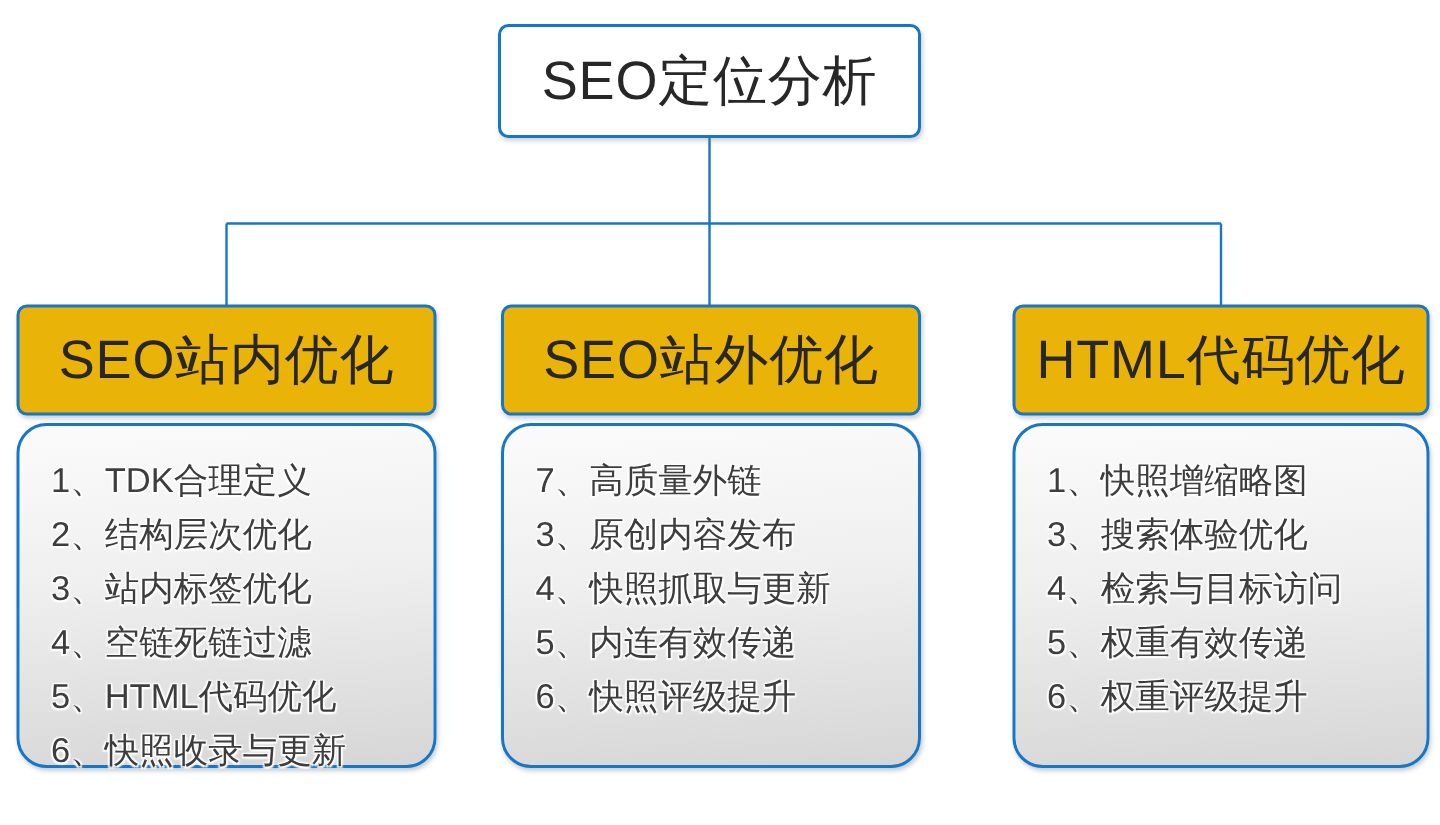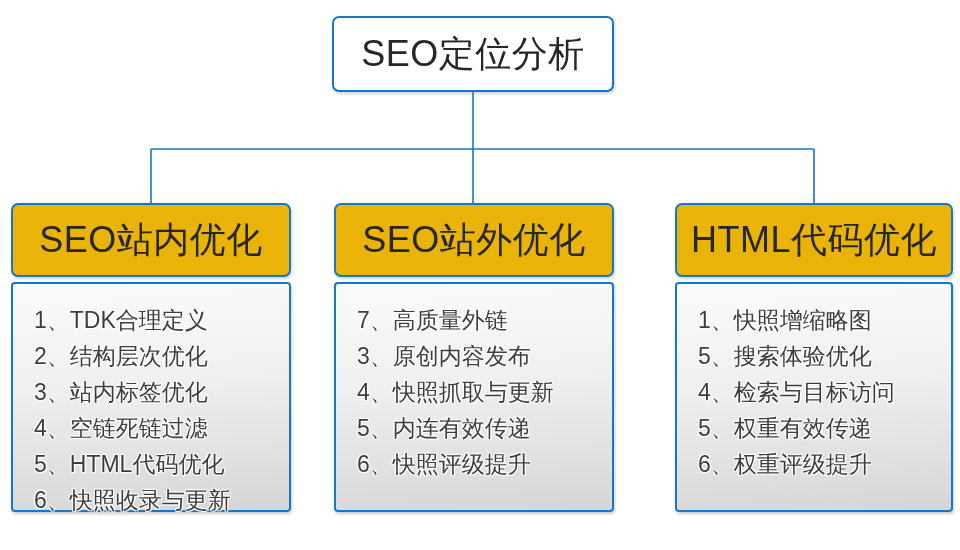--- a/index.html
+++ b/index.html
@@ -44,21 +44,21 @@
     background: #eab308;
     border: 2px solid var(--accent);
     border-radius: 7px;
     display: flex; align-items: center; justify-content: center;
     box-shadow: 1px 2px 3px rgba(120,130,140,0.35);
   }
   .branch-panel {
     position: absolute; left: 0; top: 79px; width: 100%; height: 230px;
     background: linear-gradient(176deg, var(--panel-top) 0%, #efefef 45%, var(--panel-bottom) 100%);
     border: 2px solid var(--accent);
-    border-radius: 4px;
+    border-radius: 20px;
     padding: 18px 8px 12px 21px;
     box-shadow: 1px 2px 3px rgba(120,130,140,0.40);
   }
   .branch-item {
     font-size: 23px; line-height: 36px; color: var(--item-text);
     white-space: nowrap;
     text-shadow: 0 0 2px #ffffff, 1px 1px 1px #ffffff, -1px -1px 1px #ffffff, 1px -1px 1px #ffffff, -1px 1px 1px #ffffff;
   }
 </style>
 </head>
@@ -104,20 +104,20 @@
       <div class="branch-item">6、快照评级提升</div>
     </div>
   </section>
 
   <section class="branch col3">
     <div class="branch-header">
       <span class="node-title">HTML代码优化</span>
     </div>
     <div class="branch-panel">
       <div class="branch-item">1、快照增缩略图</div>
-      <div class="branch-item">5、搜索体验优化</div>
+      <div class="branch-item">3、搜索体验优化</div>
       <div class="branch-item">4、检索与目标访问</div>
       <div class="branch-item">5、权重有效传递</div>
       <div class="branch-item">6、权重评级提升</div>
     </div>
   </section>
 
 </div>
 
 </body></html>

